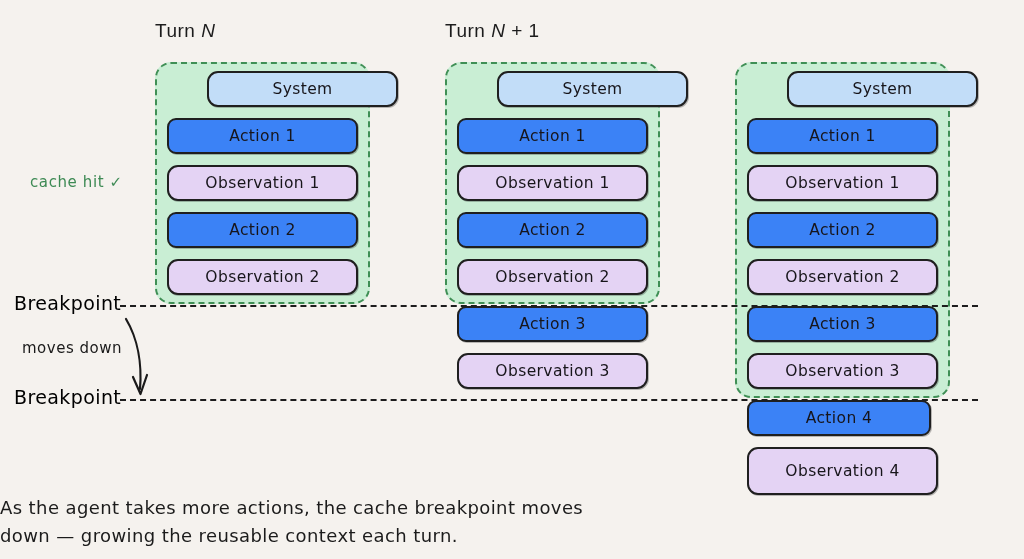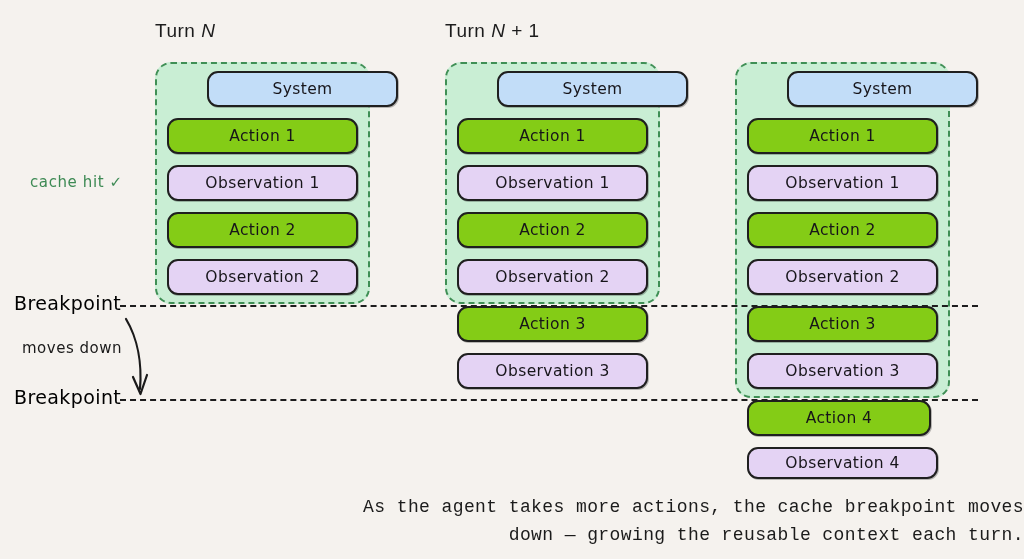--- a/index.html
+++ b/index.html
@@ -42,21 +42,21 @@
     display:flex;
     align-items:center;
     justify-content:center;
     font-size:15.5px;
     color:#17151a;
     letter-spacing:.4px;
     white-space:nowrap;
     box-shadow:1px 1px 0 rgba(0,0,0,.25);
   }
   .msg.system{background:#c2ddf8;margin-left:40px;}
-  .msg.action{background:#84cc16;}
+  .msg.action{background:#3b82f6;border-radius:9px;}
   .msg.observation{background:#e4d3f4;}
 
   
   .bp-line{
     position:absolute;
     height:0;
     border-top:2.5px dashed #1d1d1d;
   }
   .bp-label{
     position:absolute;
@@ -80,26 +80,25 @@
     color:#1a1a1a;
     white-space:nowrap;
     letter-spacing:.5px;
   }
   .arrow-svg{position:absolute;pointer-events:none;}
 
   
   .caption{
     position:absolute;
     left:0;right:0;
-    text-align:right;
+    text-align:left;
     font-size:18px;
     color:#1b1b1b;
     line-height:1.55;
     letter-spacing:.4px;
-    font-family:Liberation Mono, monospace;
   }
 </style>
 </head>
 <body>
 
 <div id="stage">
 
   <div class="col-title" id="title-0" style="left: 155px; width: 215px; top: 20px;"><span>Turn </span><span class="nvar">N</span><span></span></div>
   <div class="col-title" id="title-1" style="left: 445px; width: 215px; top: 20px;"><span>Turn </span><span class="nvar">N</span><span> + 1</span></div>
 
@@ -121,21 +120,21 @@
       <div class="msg action" style="left: 457px; width: 191px; height: 36px; top: 306px;">Action 3</div>
       <div class="msg observation" style="left: 457px; width: 191px; height: 36px; top: 353px;">Observation 3</div>
       <div class="msg system" style="left: 747px; width: 191px; height: 36px; top: 71px;">System</div>
       <div class="msg action" style="left: 747px; width: 191px; height: 36px; top: 118px;">Action 1</div>
       <div class="msg observation" style="left: 747px; width: 191px; height: 36px; top: 165px;">Observation 1</div>
       <div class="msg action" style="left: 747px; width: 191px; height: 36px; top: 212px;">Action 2</div>
       <div class="msg observation" style="left: 747px; width: 191px; height: 36px; top: 259px;">Observation 2</div>
       <div class="msg action" style="left: 747px; width: 191px; height: 36px; top: 306px;">Action 3</div>
       <div class="msg observation" style="left: 747px; width: 191px; height: 36px; top: 353px;">Observation 3</div>
       <div class="msg action" style="left: 747px; width: 184px; height: 36px; top: 400px;">Action 4</div>
-      <div class="msg observation" style="left: 747px; width: 191px; height: 32px; top: 447px;">Observation 4</div>
+      <div class="msg observation" style="left: 747px; width: 191px; height: 48px; top: 447px;">Observation 4</div>
     </div>
 
   <div class="bp-line" id="bp-line-upper" style="left: 120px; width: 858px; top: 305px;"></div>
   <div class="bp-line" id="bp-line-lower" style="left: 120px; width: 858px; top: 399px;"></div>
 
   <div class="bp-label" id="bp-label-upper" style="left: 14px; top: 292px;">Breakpoint</div>
   <div class="bp-label" id="bp-label-lower" style="left: 14px; top: 386px;">Breakpoint</div>
 
   <div class="cache-hit" id="cache-hit" style="left: 30px; top: 173px;">cache hit ✓</div>
 

